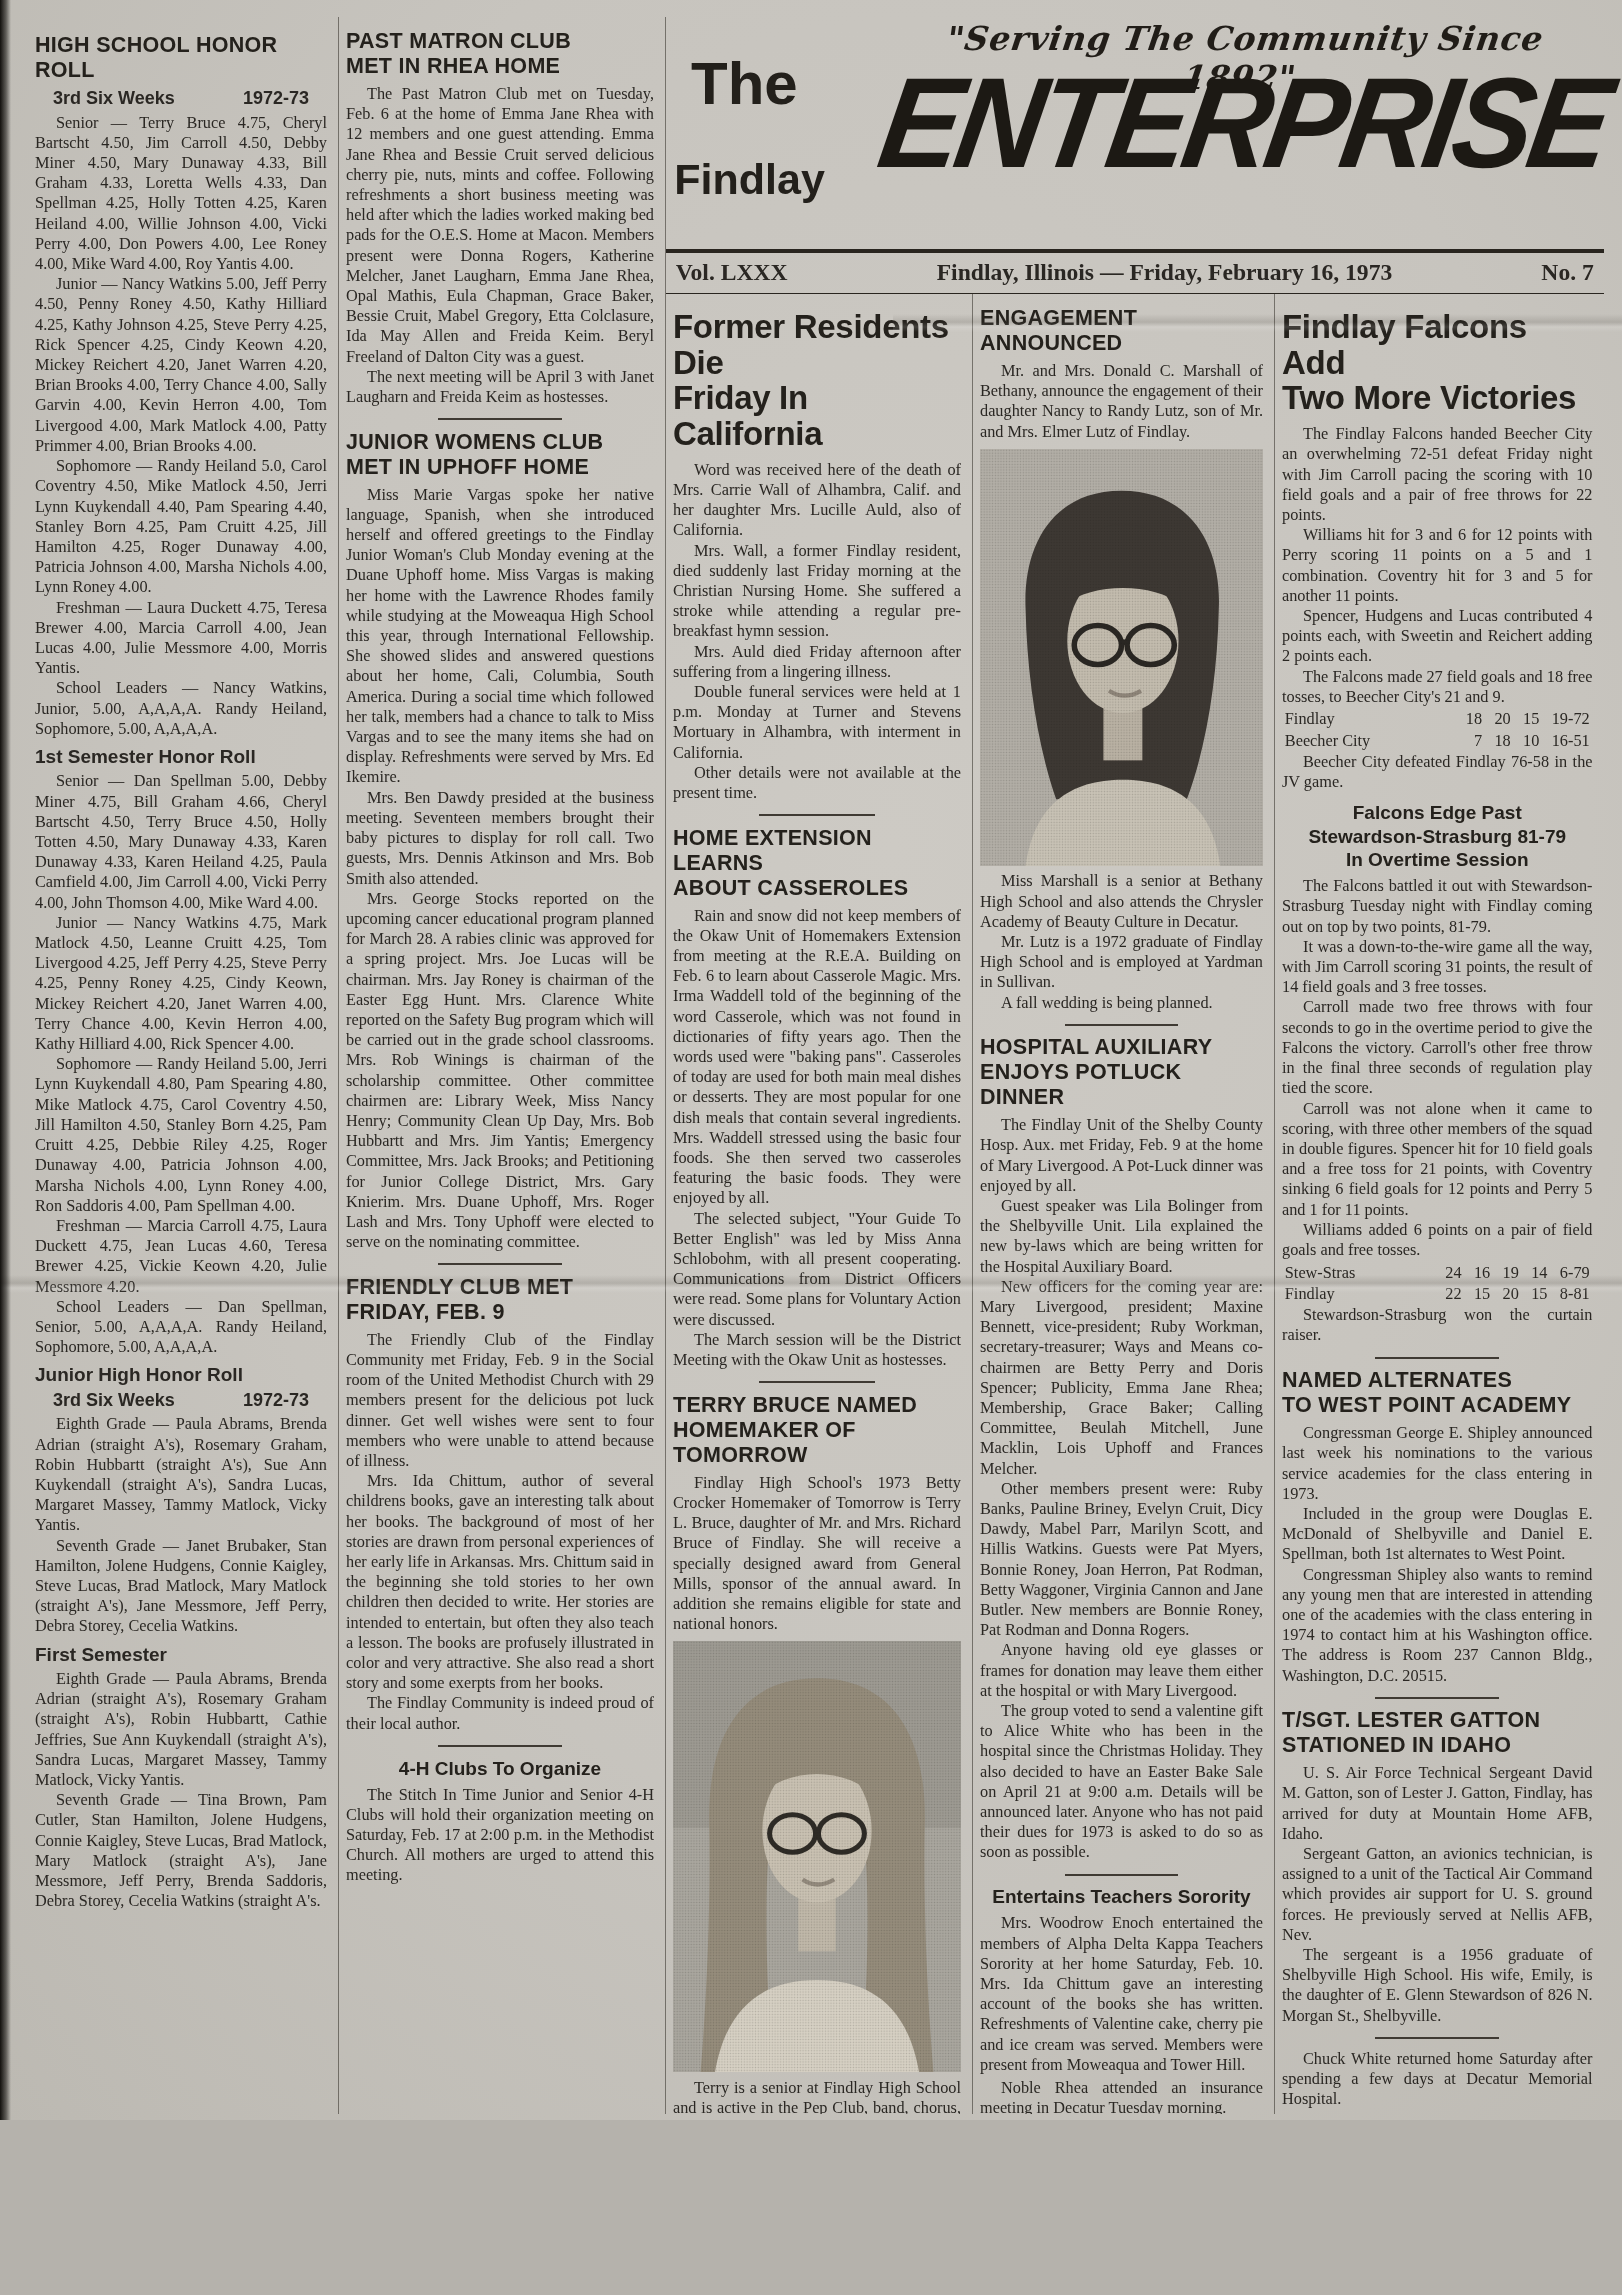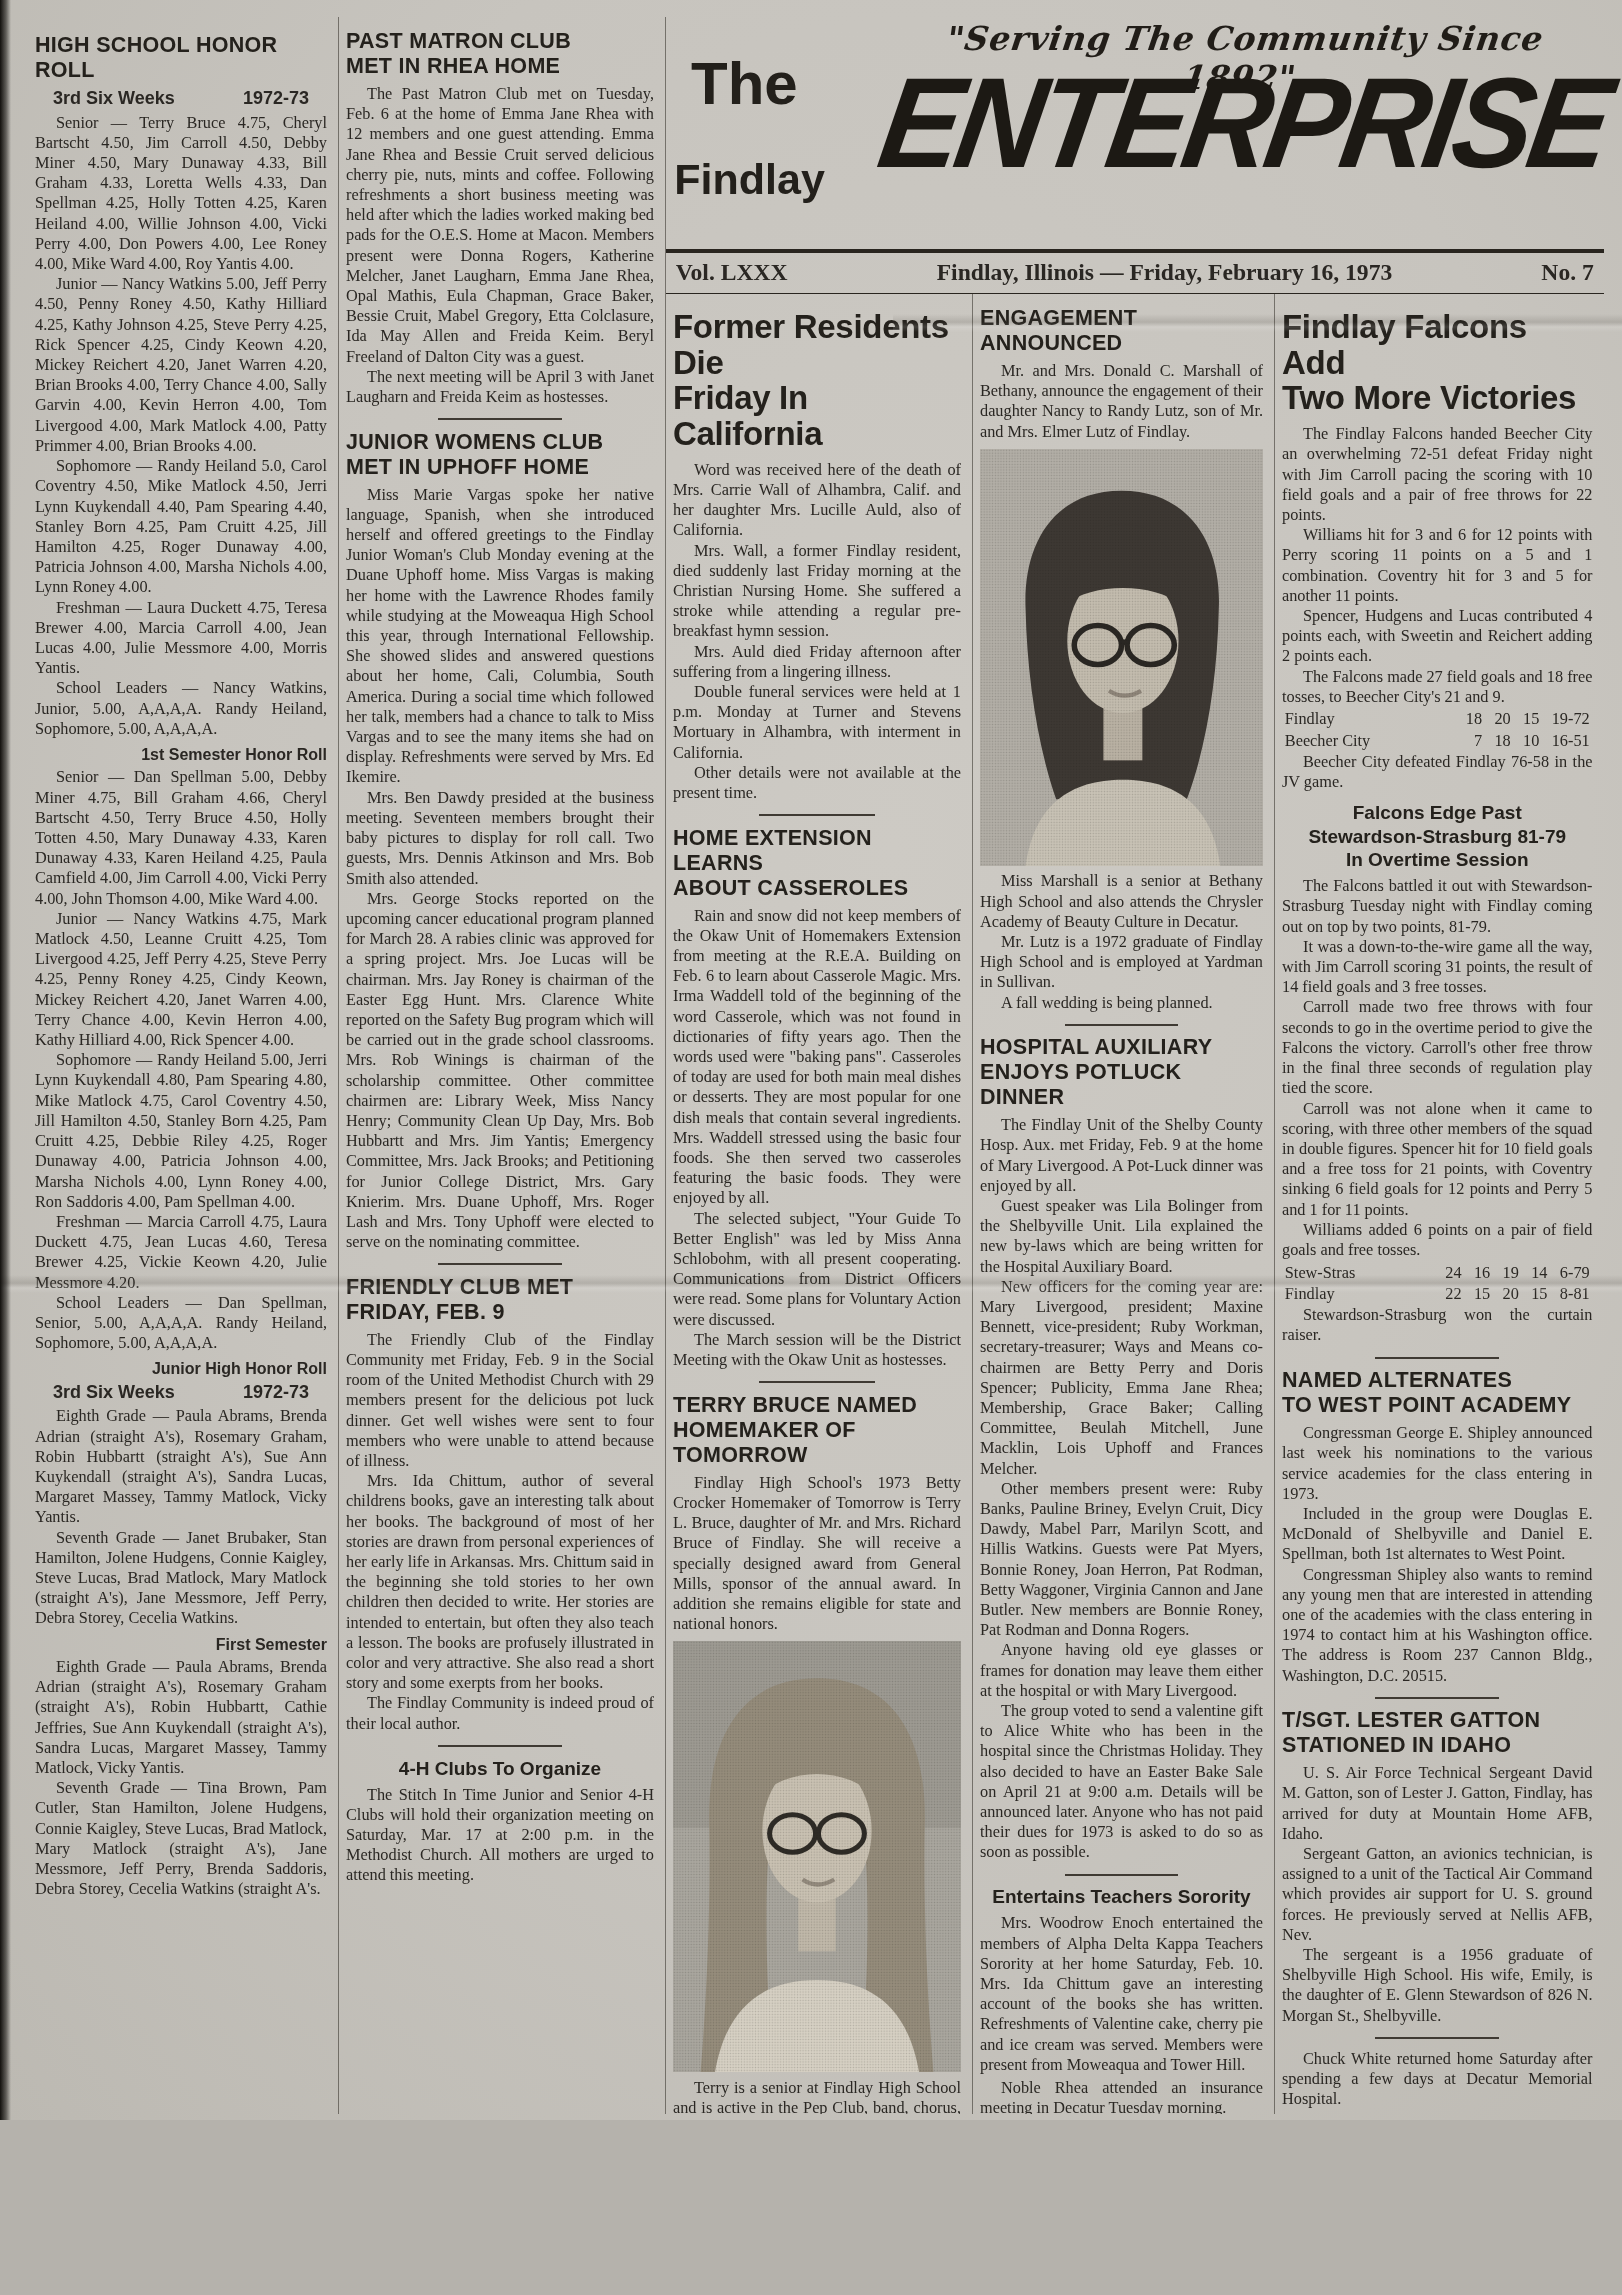--- a/index.html
+++ b/index.html
@@ -35,22 +35,22 @@
     padding:5.6px 9.7px 7px;font-weight:bold;font-size:23.6px;}
   
   .article{margin-bottom:2.8px;}
   .body-p{margin:0;font-size:16.3px;line-height:1.24;text-align:justify;text-indent:21px;}
   .head{font-family:"Liberation Sans",sans-serif;font-weight:bold;color:#24211c;}
   .head-line{display:block;}
   .head-gothic{font-size:21.5px;line-height:1.16;letter-spacing:0.3px;margin:4.2px 0 4.9px;}
   .head-feature{font-size:33px;line-height:1.08;letter-spacing:-0.3px;margin:7px 0 8.3px;}
   .head-center{font-size:19px;line-height:1.25;text-align:center;margin:8.3px 0 4.2px;}
   .head-center-gothic{font-size:23px;line-height:1.35;text-align:center;margin:30px 0 7px;}
-  .subhead-center{font-family:"Liberation Sans",sans-serif;font-weight:bold;font-size:16px;
-    text-align:right;margin:7px 0 3.5px;}
+  .subhead-center{font-family:"Liberation Sans",sans-serif;font-weight:bold;font-size:19px;
+    text-align:left;margin:7px 0 3.5px;}
   .splithead{font-family:"Liberation Sans",sans-serif;font-weight:bold;font-size:18px;
     display:flex;justify-content:space-between;padding:0 18px;margin:1.4px 0 3.5px;gap:28px;}
   .rule-div{width:40%;border-top:2.1px solid #3f3a33;margin:11px auto 9.7px;}
   .scoreboard{margin:1.4px 0;}
   .score-row{display:flex;justify-content:space-between;font-size:16.3px;line-height:1.3;padding:0 2.8px;}
   .score-row .scores{word-spacing:8.3px;}
   
   .photo{position:relative;height:417px;margin:7px 0 5.6px;overflow:hidden;background:#b0aca4;
     box-shadow:0 0 0 0.7px rgba(40,36,30,.35) inset;}
   .photo-terry{height:431px;}
@@ -127,21 +127,21 @@
           </div>
           <p class="body-p">The Friendly Club of the Findlay Community met Friday, Feb. 9 in the Social room of the United Methodist Church with 29 members present for the delicious pot luck dinner. Get well wishes were sent to four members who were unable to attend because of illness.</p>
           <p class="body-p">Mrs. Ida Chittum, author of several childrens books, gave an interesting talk about her books. The background of most of her stories are drawn from personal experiences of her early life in Arkansas. Mrs. Chittum said in the beginning she told stories to her own children then decided to write. Her stories are intended to entertain, but often they also teach a lesson. The books are profusely illustrated in color and very attractive. She also read a short story and some exerpts from her books.</p>
           <p class="body-p">The Findlay Community is indeed proud of their local author.</p>
         </div>
         <div class="rule-div"></div>
         <div class="article">
           <div class="head head-center">
             <span class="head-line">4-H Clubs To Organize</span>
           </div>
-          <p class="body-p">The Stitch In Time Junior and Senior 4-H Clubs will hold their organization meeting on Saturday, Mar. 17 at 2:00 p.m. in the Methodist Church. All mothers are urged to attend this meeting.</p>
+          <p class="body-p">The Stitch In Time Junior and Senior 4-H Clubs will hold their organization meeting on Saturday, Feb. 17 at 2:00 p.m. in the Methodist Church. All mothers are urged to attend this meeting.</p>
         </div>
       </div>
 
     <div class="masthead">
       <div class="tagline">"Serving The Community Since 1892"</div>
       <div class="mast-the">The</div>
       <div class="mast-findlay">Findlay</div>
       <div class="mast-title">ENTERPRISE</div>
       <div class="dateline">
         <span>Vol. LXXX</span>

